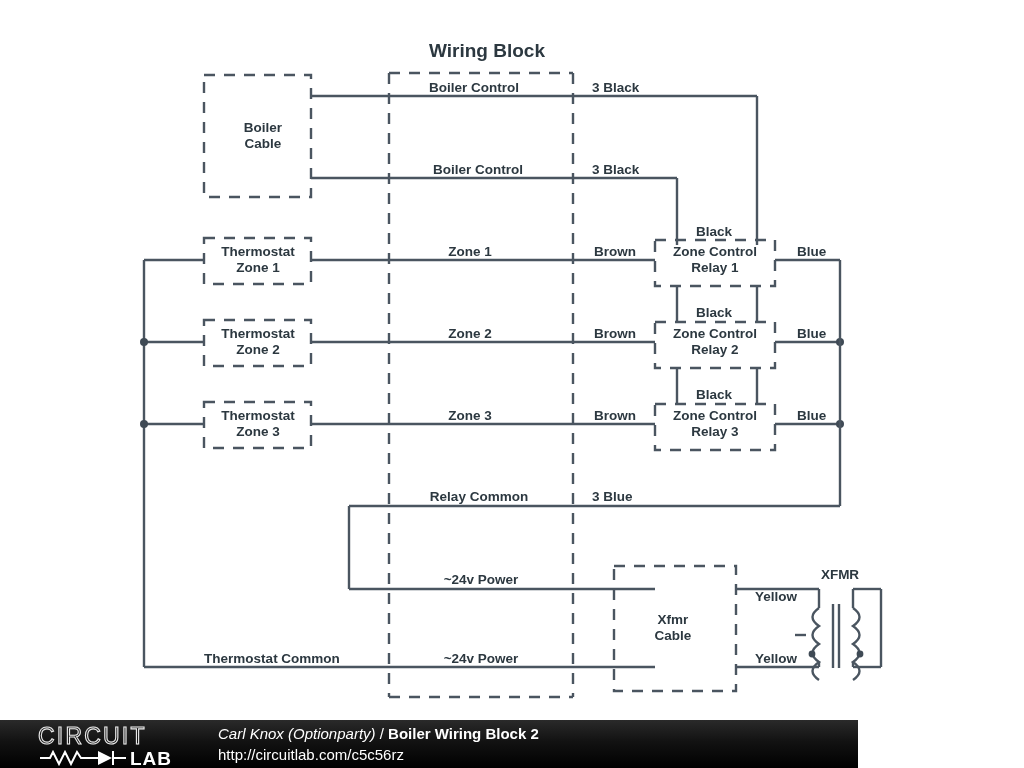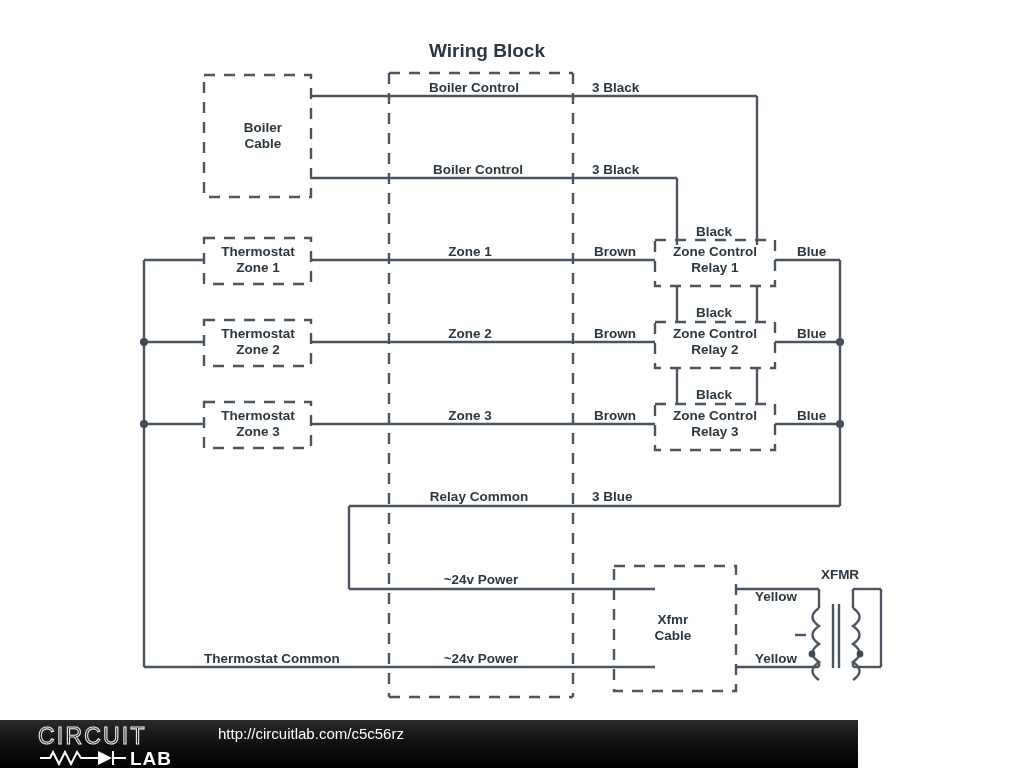--- a/index.html
+++ b/index.html
@@ -29,21 +29,21 @@
   }
   #logo{position:absolute;left:36px;top:4px;width:160px;height:42px;}
   #credits{
     position:absolute;left:218px;top:3px;color:#ffffff;line-height:21px;
     font-family:"Liberation Sans",sans-serif;
   }
   #credit-line1{font-size:15px;white-space:nowrap;}
   #credit-author{font-style:italic;font-weight:normal;}
   #credit-sep{font-style:normal;font-weight:normal;}
   #credit-title{font-weight:bold;font-style:normal;}
-  #credit-url{font-size:15px;white-space:nowrap;text-align:right;}
+  #credit-url{font-size:15px;white-space:nowrap;}
 </style>
 </head>
 <body>
 
 <div id="stage">
 
   <svg id="diagram" viewBox="0 0 1024 720">
 
     <text class="title" x="487" y="57">Wiring Block</text>
 
@@ -178,18 +178,21 @@
         <path d="M4 34 L14 34 L17 28 L23 40 L29 28 L35 40 L41 28 L45 34 L62 34"></path>
         <path d="M62 27 L62 41 L76 34 Z" fill="#ffffff" stroke="none"></path>
         <path d="M77 27 L77 41"></path>
         <path d="M77 34 L90 34"></path>
       </g>
       <text x="94" y="41" style="fill:#ffffff;font-size:19px;font-weight:bold;letter-spacing:1px;
                    font-family:'Liberation Sans',sans-serif;">LAB</text>
     </svg>
 
     <div id="credits">
+      <div id="credit-line1">
+        <span id="credit-author">Carl Knox (Optionparty)</span><span id="credit-sep"> / </span><span id="credit-title">Boiler Wiring Block 2</span>
+      </div>
       <div id="credit-url">http://circuitlab.com/c5c56rz</div>
     </div>
 
   </div>
 
 </div>
 
 </body></html>

